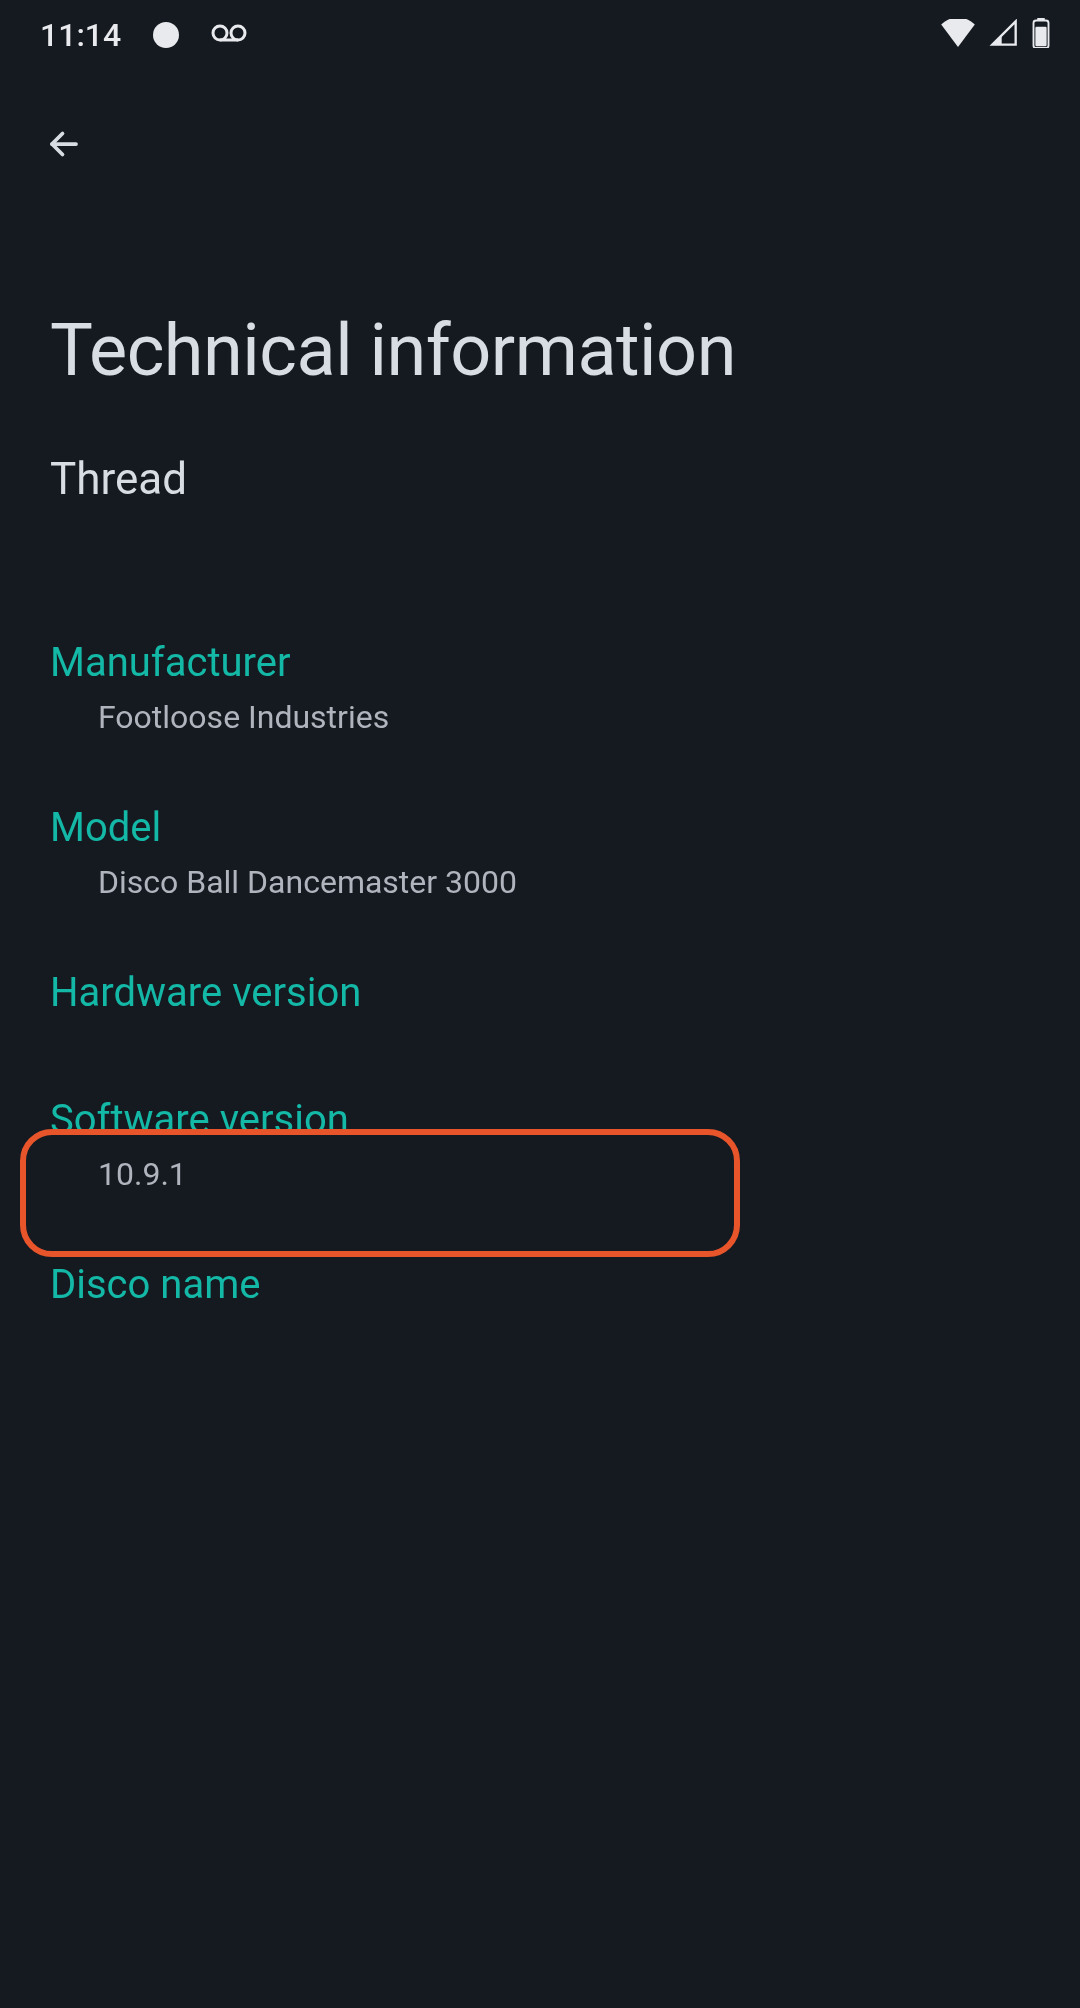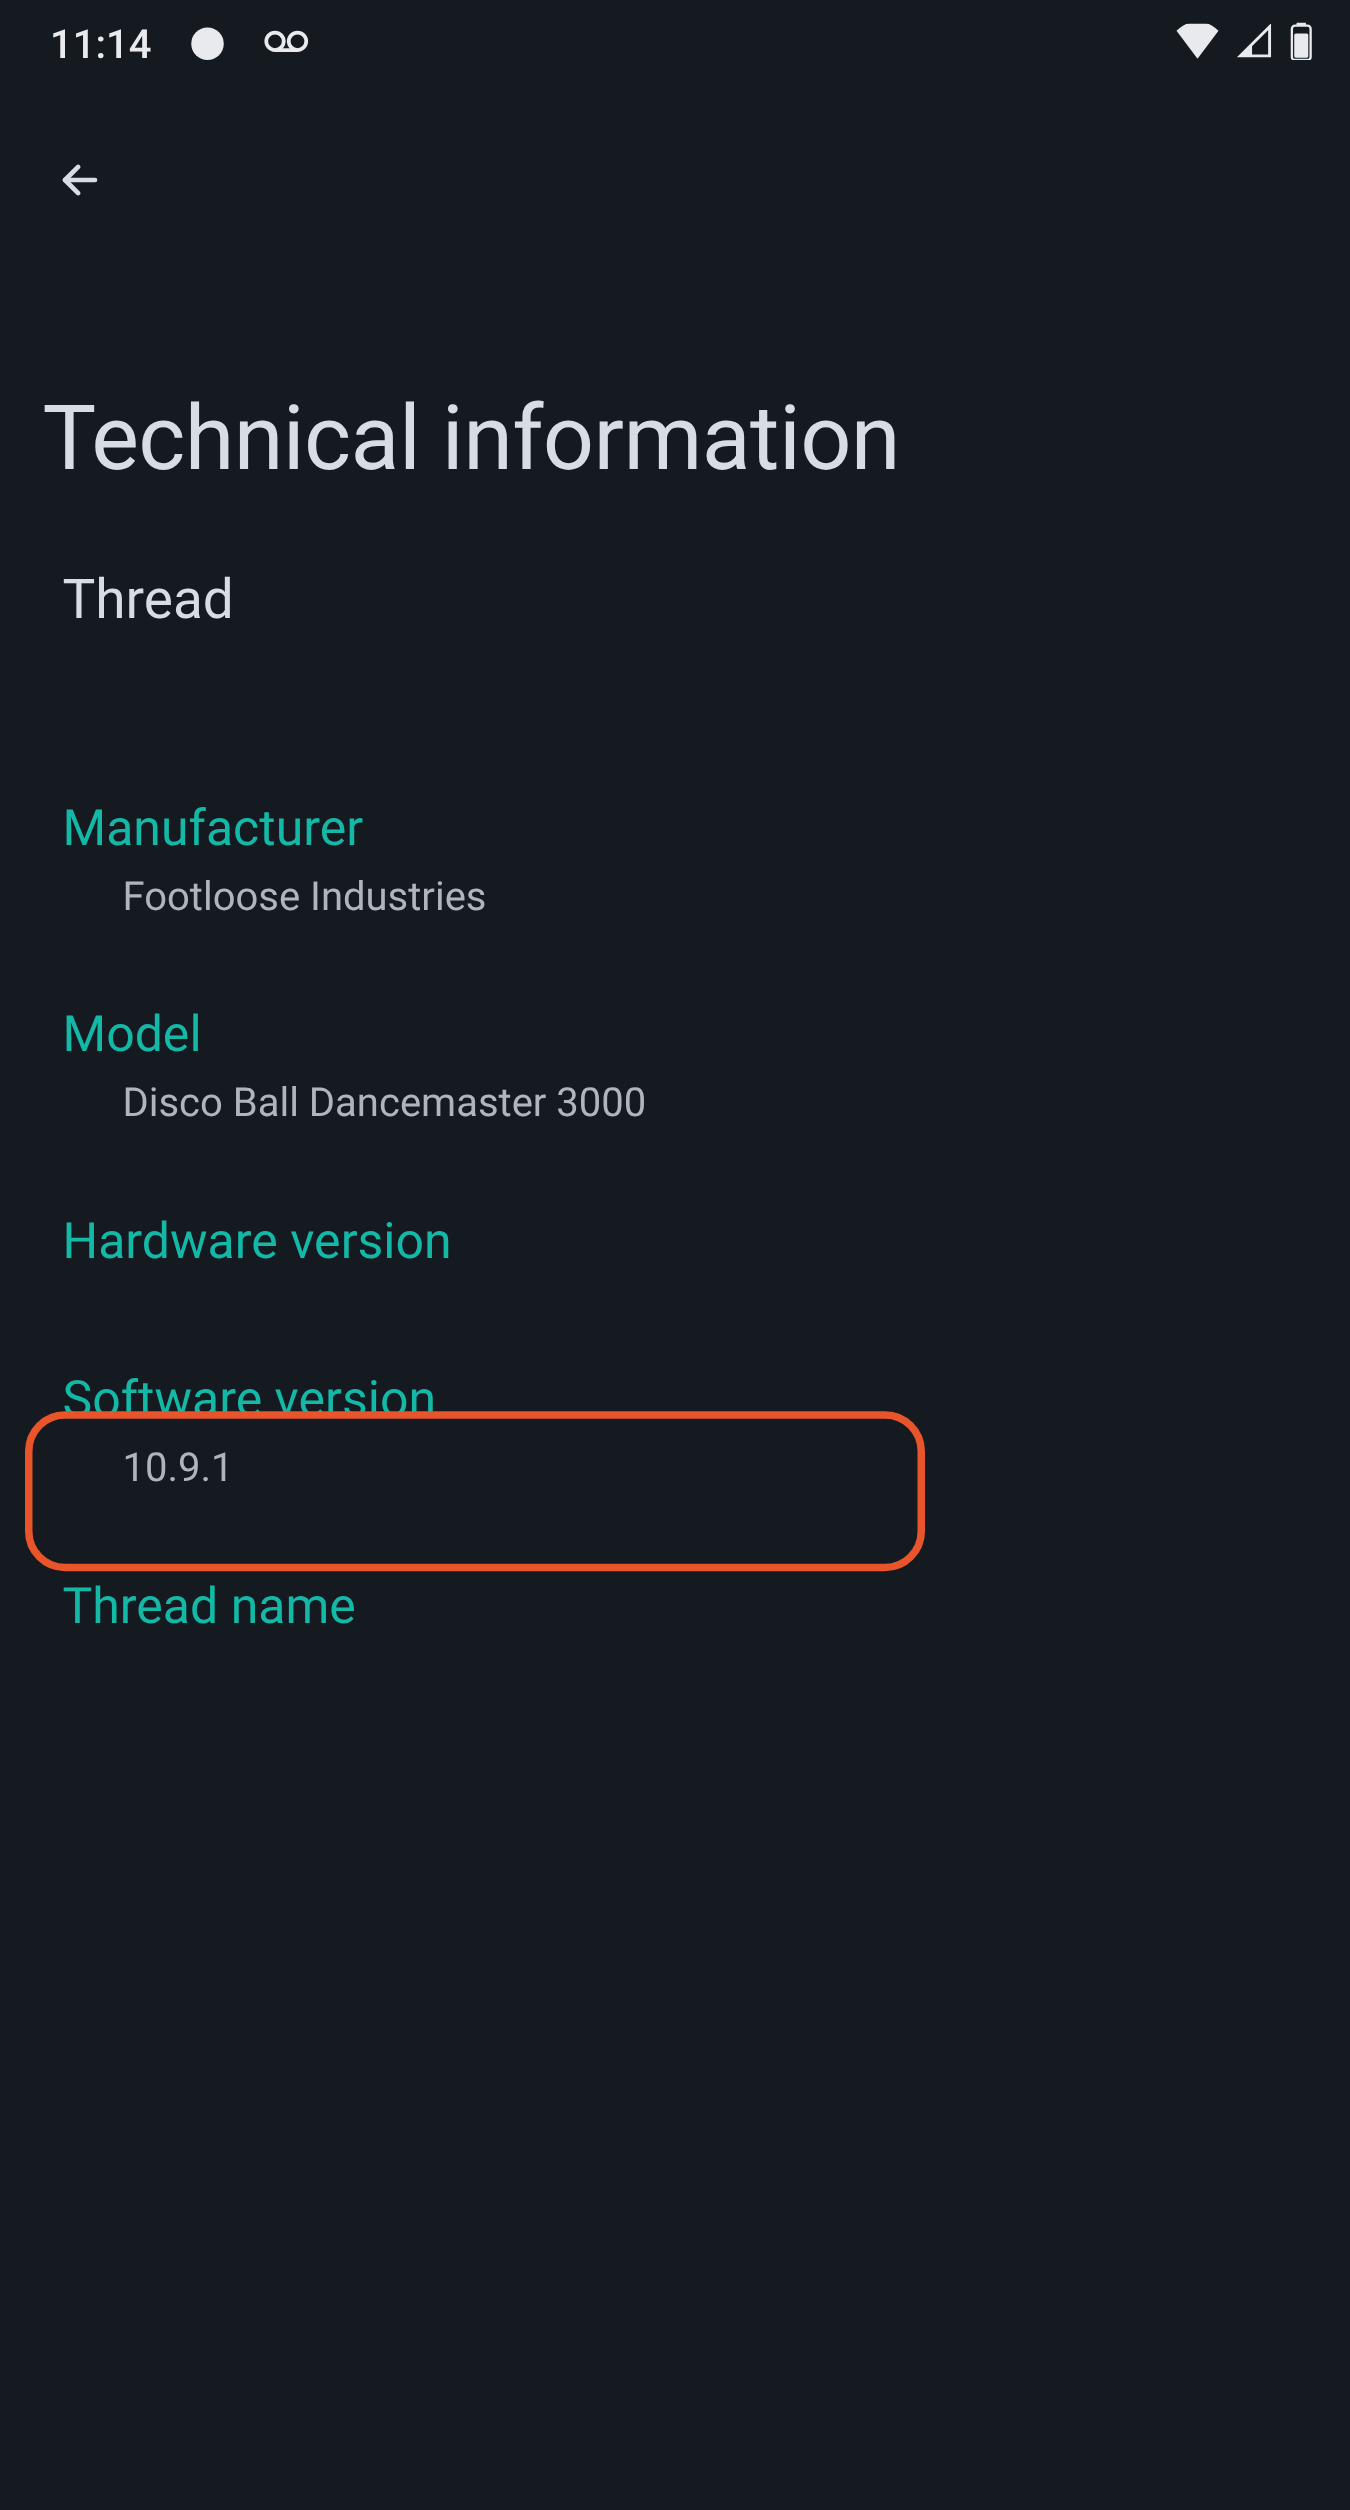--- a/index.html
+++ b/index.html
@@ -71,21 +71,21 @@
       cursor: pointer;
     }
     .back-button svg {
       width: 36px;
       height: 36px;
     }
     .page-title {
       font-size: 72px;
       font-weight: 400;
       color: #d8dce3;
-      padding: 140px 50px 60px 34px;
+      padding: 140px 50px 60px 50px;
       letter-spacing: -0.5px;
     }
     .section-label {
       font-size: 44px;
       font-weight: 400;
       color: #d8dce3;
       padding: 0 50px 100px 50px;
     }
     .info-item {
       padding: 34px 50px;
@@ -172,16 +172,16 @@
 <div class="info-item">
   <div class="info-title">Hardware version</div>
 </div>
 
 <div class="info-item">
   <div class="info-title">Software version</div>
   <div class="info-value">10.9.1</div>
 </div>
 
 <div class="info-item">
-  <div class="info-title">Thread name</div>
+  <div class="info-title">Disco name</div>
 </div>
 
 <div class="highlight-box" style="top: 1129px; left: 20px; width: 720px; height: 128px;"></div>
 
 </body></html>

